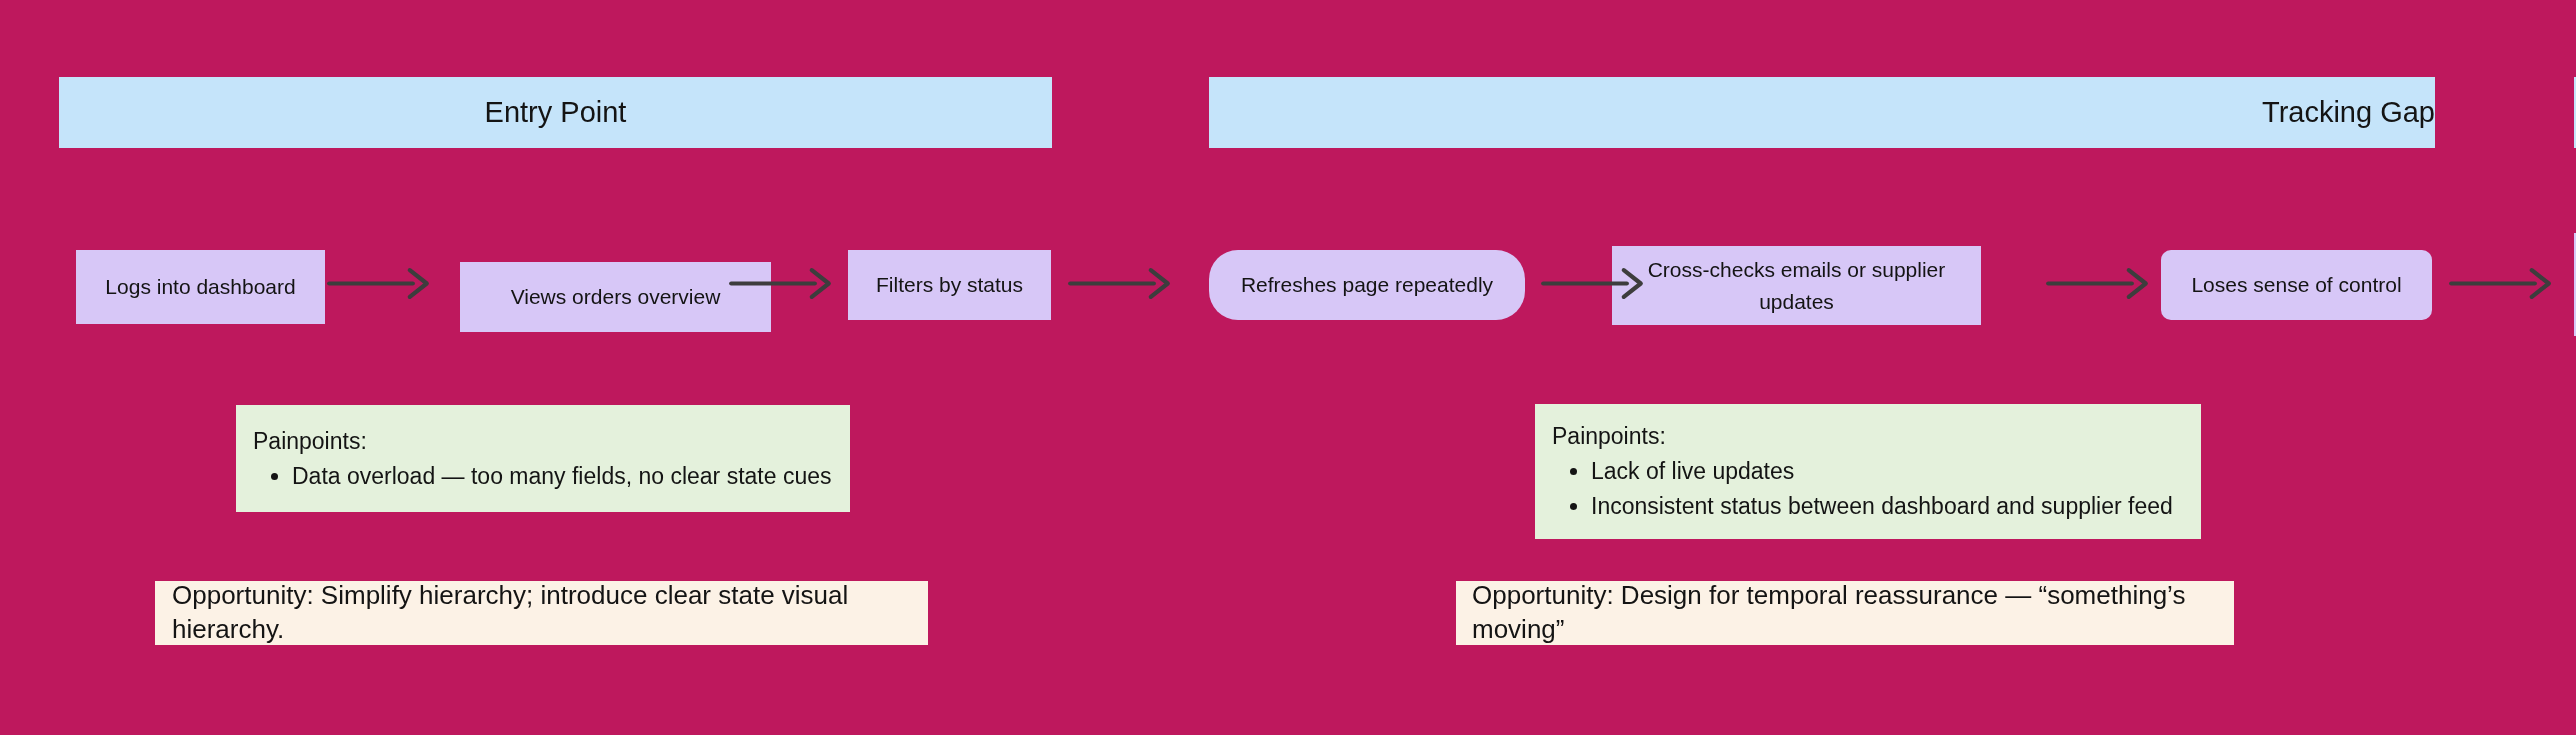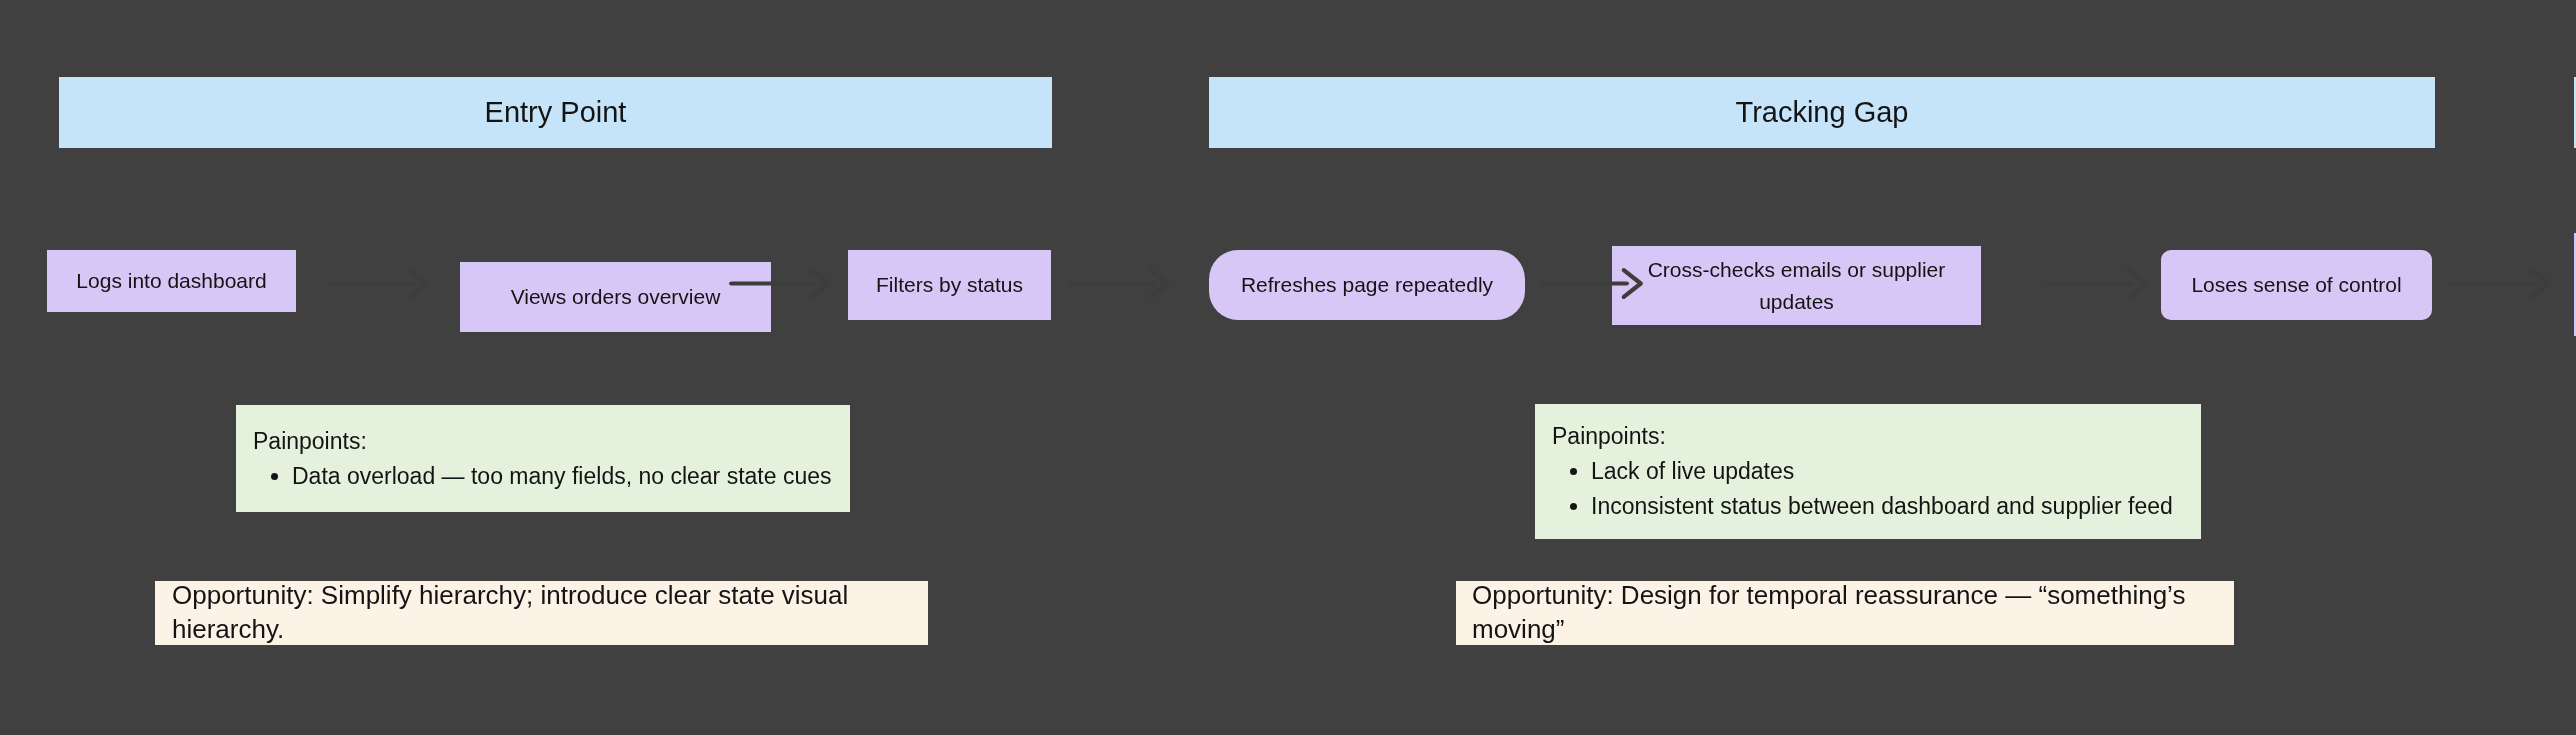--- a/index.html
+++ b/index.html
@@ -1,21 +1,21 @@
 <!DOCTYPE html>
 <html style="font-size:9.7px"><head>
 <meta charset="utf-8">
 <style>
   html, body { margin: 0; padding: 0; background: #ffffff; }
   body { font-family: "Liberation Sans", "DejaVu Sans", sans-serif; color: #141414; }
   #canvas {
     position: relative;
     width: 2576px;
     height: 736px;
-    background: #404040;
+    background: #be185d;
     overflow: hidden;
   }
   .abs { position: absolute; box-sizing: border-box; }
 
   .section-header {
     background: #C5E4FA;
     display: flex;
     align-items: center;
     justify-content: center;
     font-size: 29px;
@@ -68,26 +68,26 @@
   }
 </style>
 </head>
 <body>
 
 <div id="canvas">
 
   <div class="abs section-header" style="left:59px; top:77px; width:993px; height:71px;">
     <span>Entry Point</span>
   </div>
-  <div class="abs section-header" style="left:1209px; top:77px; width:1226px; height:71px;">
+  <div class="abs section-header" style="left:1209px; top:77px; width:1226px; height:71px;justify-content:flex-end;">
     <span>Tracking Gap</span>
   </div>
   <div class="abs sliver-header" style="left:2574px; top:77px; width:2.4px; height:71px;"></div>
 
-  <div class="abs step" style="left:47px; top:250px; width:249px; height:62px;align-items:center;">
+  <div class="abs step" style="left:76px; top:250px; width:249px; height:74px;align-items:center;">
     <span>Logs into dashboard</span>
   </div>
   <div class="abs step" style="left:460px; top:250px; width:311px; height:70px;margin-top:12px;">
     <span>Views orders overview</span>
   </div>
   <div class="abs step" style="left:848px; top:250px; width:203px; height:70px;">
     <span>Filters by status</span>
   </div>
   <div class="abs step" style="left:1209px; top:250px; width:316px; height:70px;border-radius:29px;">
     <span>Refreshes page repeatedly</span>

